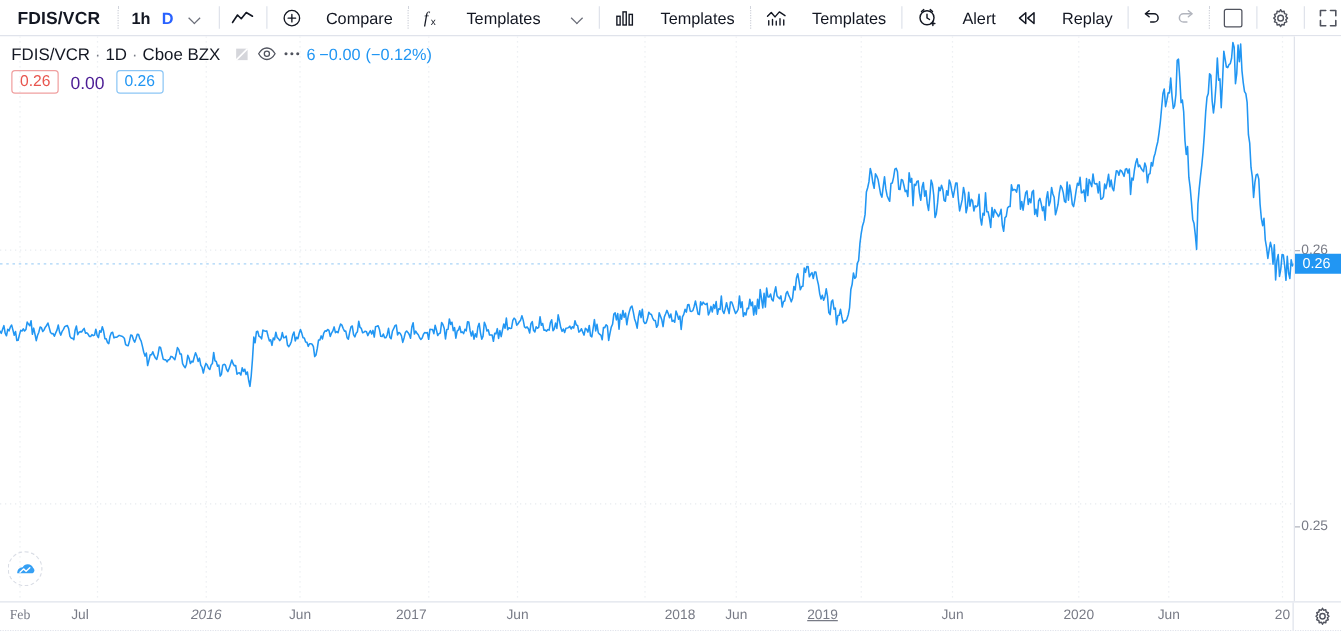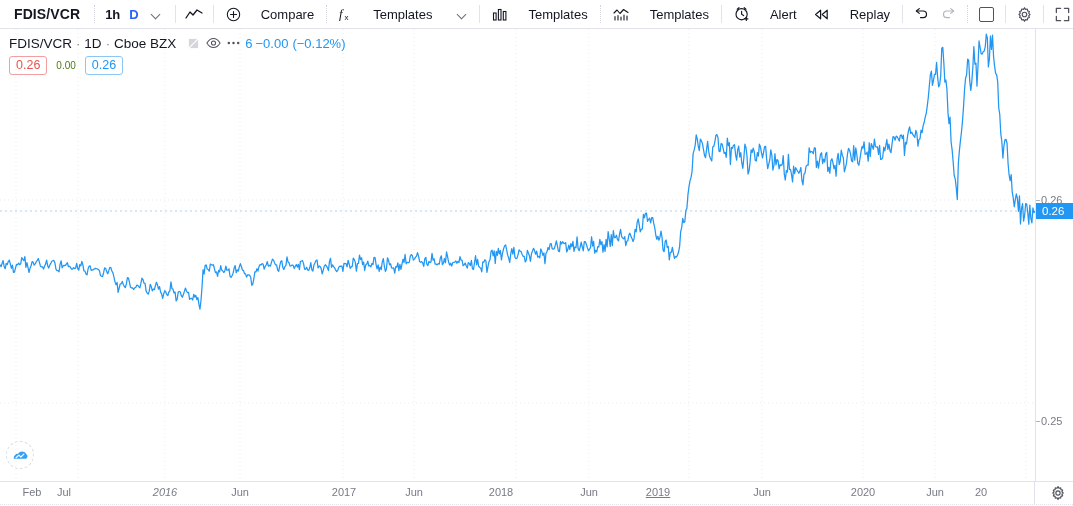--- a/index.html
+++ b/index.html
@@ -154,21 +154,21 @@
   }
   .val-box {
     border: 1px solid;
     border-radius: 3px;
     font-size: 12.5px;
     padding: 1px 6px 2px 6px;
     line-height: 14px;
   }
   .val-red { border-color: #f0a0a0; color: #e8554e; }
   .val-blue { border-color: #8cc6f5; color: #2196f3; }
-  .val-plain { color: #4d7c0f; font-size: 10px; padding: 0 2px;}
+  .val-plain { color: #4c1d95; font-size: 14px; padding: 0 2px;}
 
   
   #plot {
     position: absolute;
     left: 0; top: 0;
     width: 1035px;
     height: 452px;
   }
   #grid-svg, #series-svg {
     position:absolute; left:0; top:0;
@@ -460,33 +460,33 @@
 </div>
 
 <div id="time-axis">
   <div id="time-axis-divider"></div>
   <svg id="axis-gear" viewBox="0 0 18 18">
     <circle cx="9" cy="9" r="2.4" fill="none" stroke="#50535e" stroke-width="1.3"></circle>
     <path d="M9 1.8 L10 3.6 L12 3.2 L12.3 5.2 L14.2 5.8 L13.4 7.6 L14.8 9 L13.4 10.4
              L14.2 12.2 L12.3 12.8 L12 14.8 L10 14.4 L9 16.2 L8 14.4 L6 14.8 L5.7 12.8
              L3.8 12.2 L4.6 10.4 L3.2 9 L4.6 7.6 L3.8 5.8 L5.7 5.2 L6 3.2 L8 3.6 Z" fill="none" stroke="#50535e" stroke-width="1.3" stroke-linejoin="round"></path>
   </svg>
-<div class="time-tick" style="left: 32px;">Feb</div>
+<div class="time-tick" style="left: 16px; font-family: Liberation Serif, serif;">Feb</div>
     <div class="time-tick" style="left: 64px;">Jul</div>
     <div class="time-tick" style="left: 165px; font-style: italic;">2016</div>
     <div class="time-tick" style="left: 240px;">Jun</div>
-    <div class="time-tick" style="left: 344px;">2017</div>
+    <div class="time-tick" style="left: 329px;">2017</div>
     <div class="time-tick" style="left: 414px;">Jun</div>
-    <div class="time-tick" style="left: 501px;">2018</div>
+    <div class="time-tick" style="left: 544px;">2018</div>
     <div class="time-tick" style="left: 589px;">Jun</div>
     <div class="time-tick" style="left: 658px; text-decoration: underline;">2019</div>
     <div class="time-tick" style="left: 762px;">Jun</div>
     <div class="time-tick" style="left: 863px;">2020</div>
     <div class="time-tick" style="left: 935px;">Jun</div>
-    <div class="time-tick" style="left: 981px;">20</div>
+    <div class="time-tick" style="left: 1026px;">20</div>
   </div>
 
 <div id="bottom-bar">
   
   
   
 
   
 </div>
 

